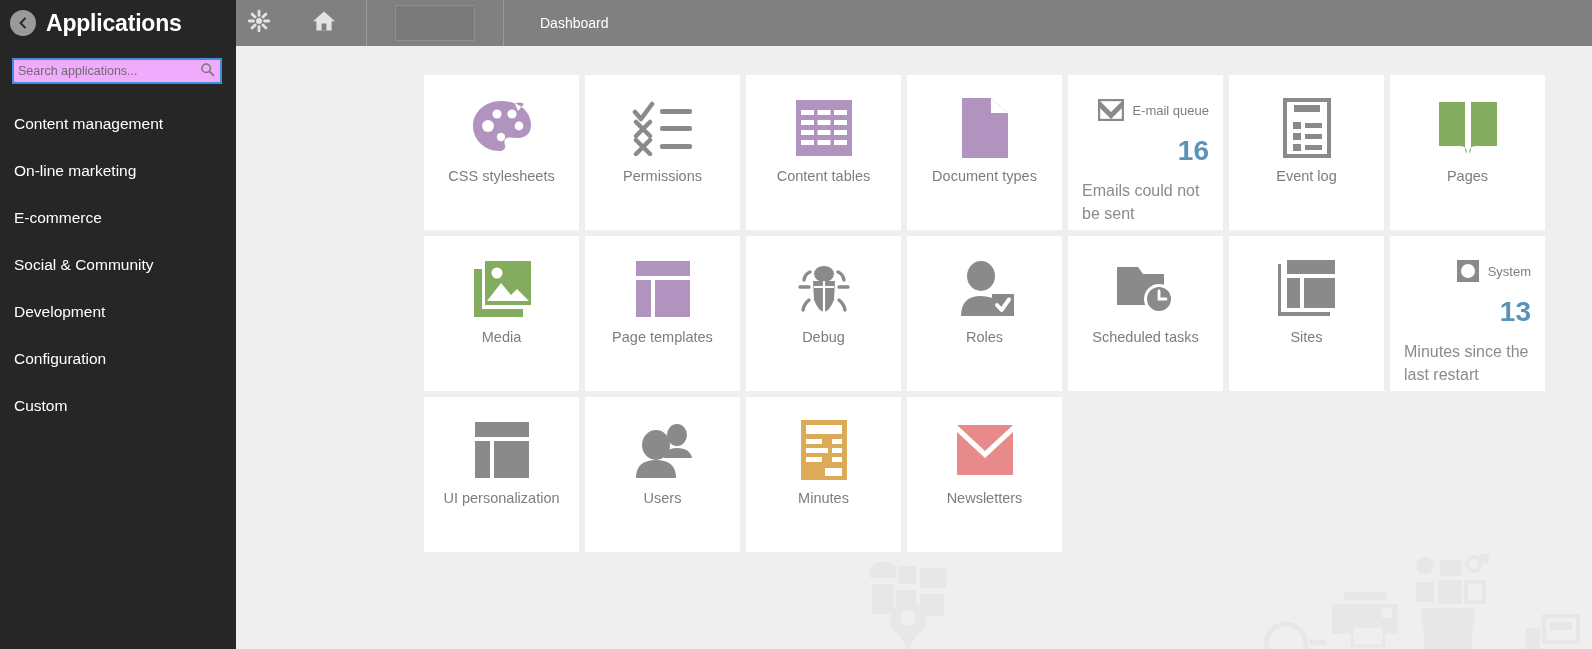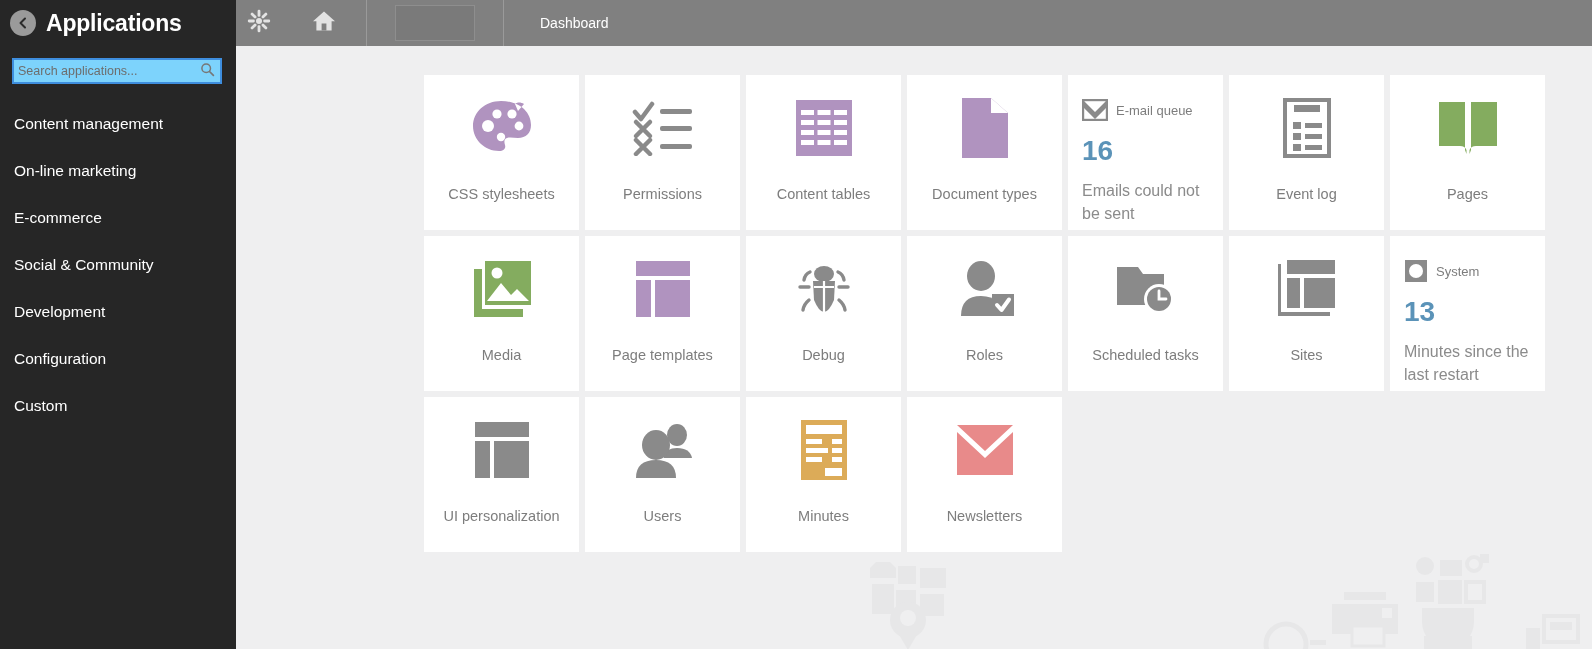--- a/index.html
+++ b/index.html
@@ -51,21 +51,21 @@
   .sidebar-title {
     color: #ffffff;
     font-size: 23px;
     font-weight: bold;
     letter-spacing: -0.2px;
     line-height: 1;
   }
   .search-wrap {
     margin: 12px 14px 0 12px;
     height: 26px;
-    background: #7dd3fc;
+    background: #f0abfc;
     border: 2px solid #3e8ede;
     box-sizing: border-box;
     display: flex;
     align-items: center;
     padding: 0 5px 0 4px;
     position: relative;
   }
   .search-input {
     flex: 1 1 auto;
     border: 0;
@@ -187,30 +187,30 @@
 
   
   .tile.simple { justify-content: flex-start; padding-top: 22px; }
   .tile.simple .tile-icon {
     height: 62px;
     display: flex;
     align-items: center;
     justify-content: center;
   }
   .tile.simple .tile-label {
-    margin-top: 26px;
+    margin-top: 8px;
     font-size: 14.5px;
     color: #7d7d7d;
     text-align: center;
     line-height: 1.35;
     padding: 0 6px;
   }
 
   
-  .tile.stat { align-items: flex-start; padding: 22px 14px 0 14px; }
+  .tile.stat { align-items: flex-end; padding: 22px 14px 0 14px; }
   .stat-head {
     display: flex;
     align-items: center;
     gap: 8px;
     height: 26px;
   }
   .stat-head .stat-ico { flex: 0 0 auto; display: flex; align-items: center; }
   .stat-title {
     font-size: 13px;
     color: #7d7d7d;

